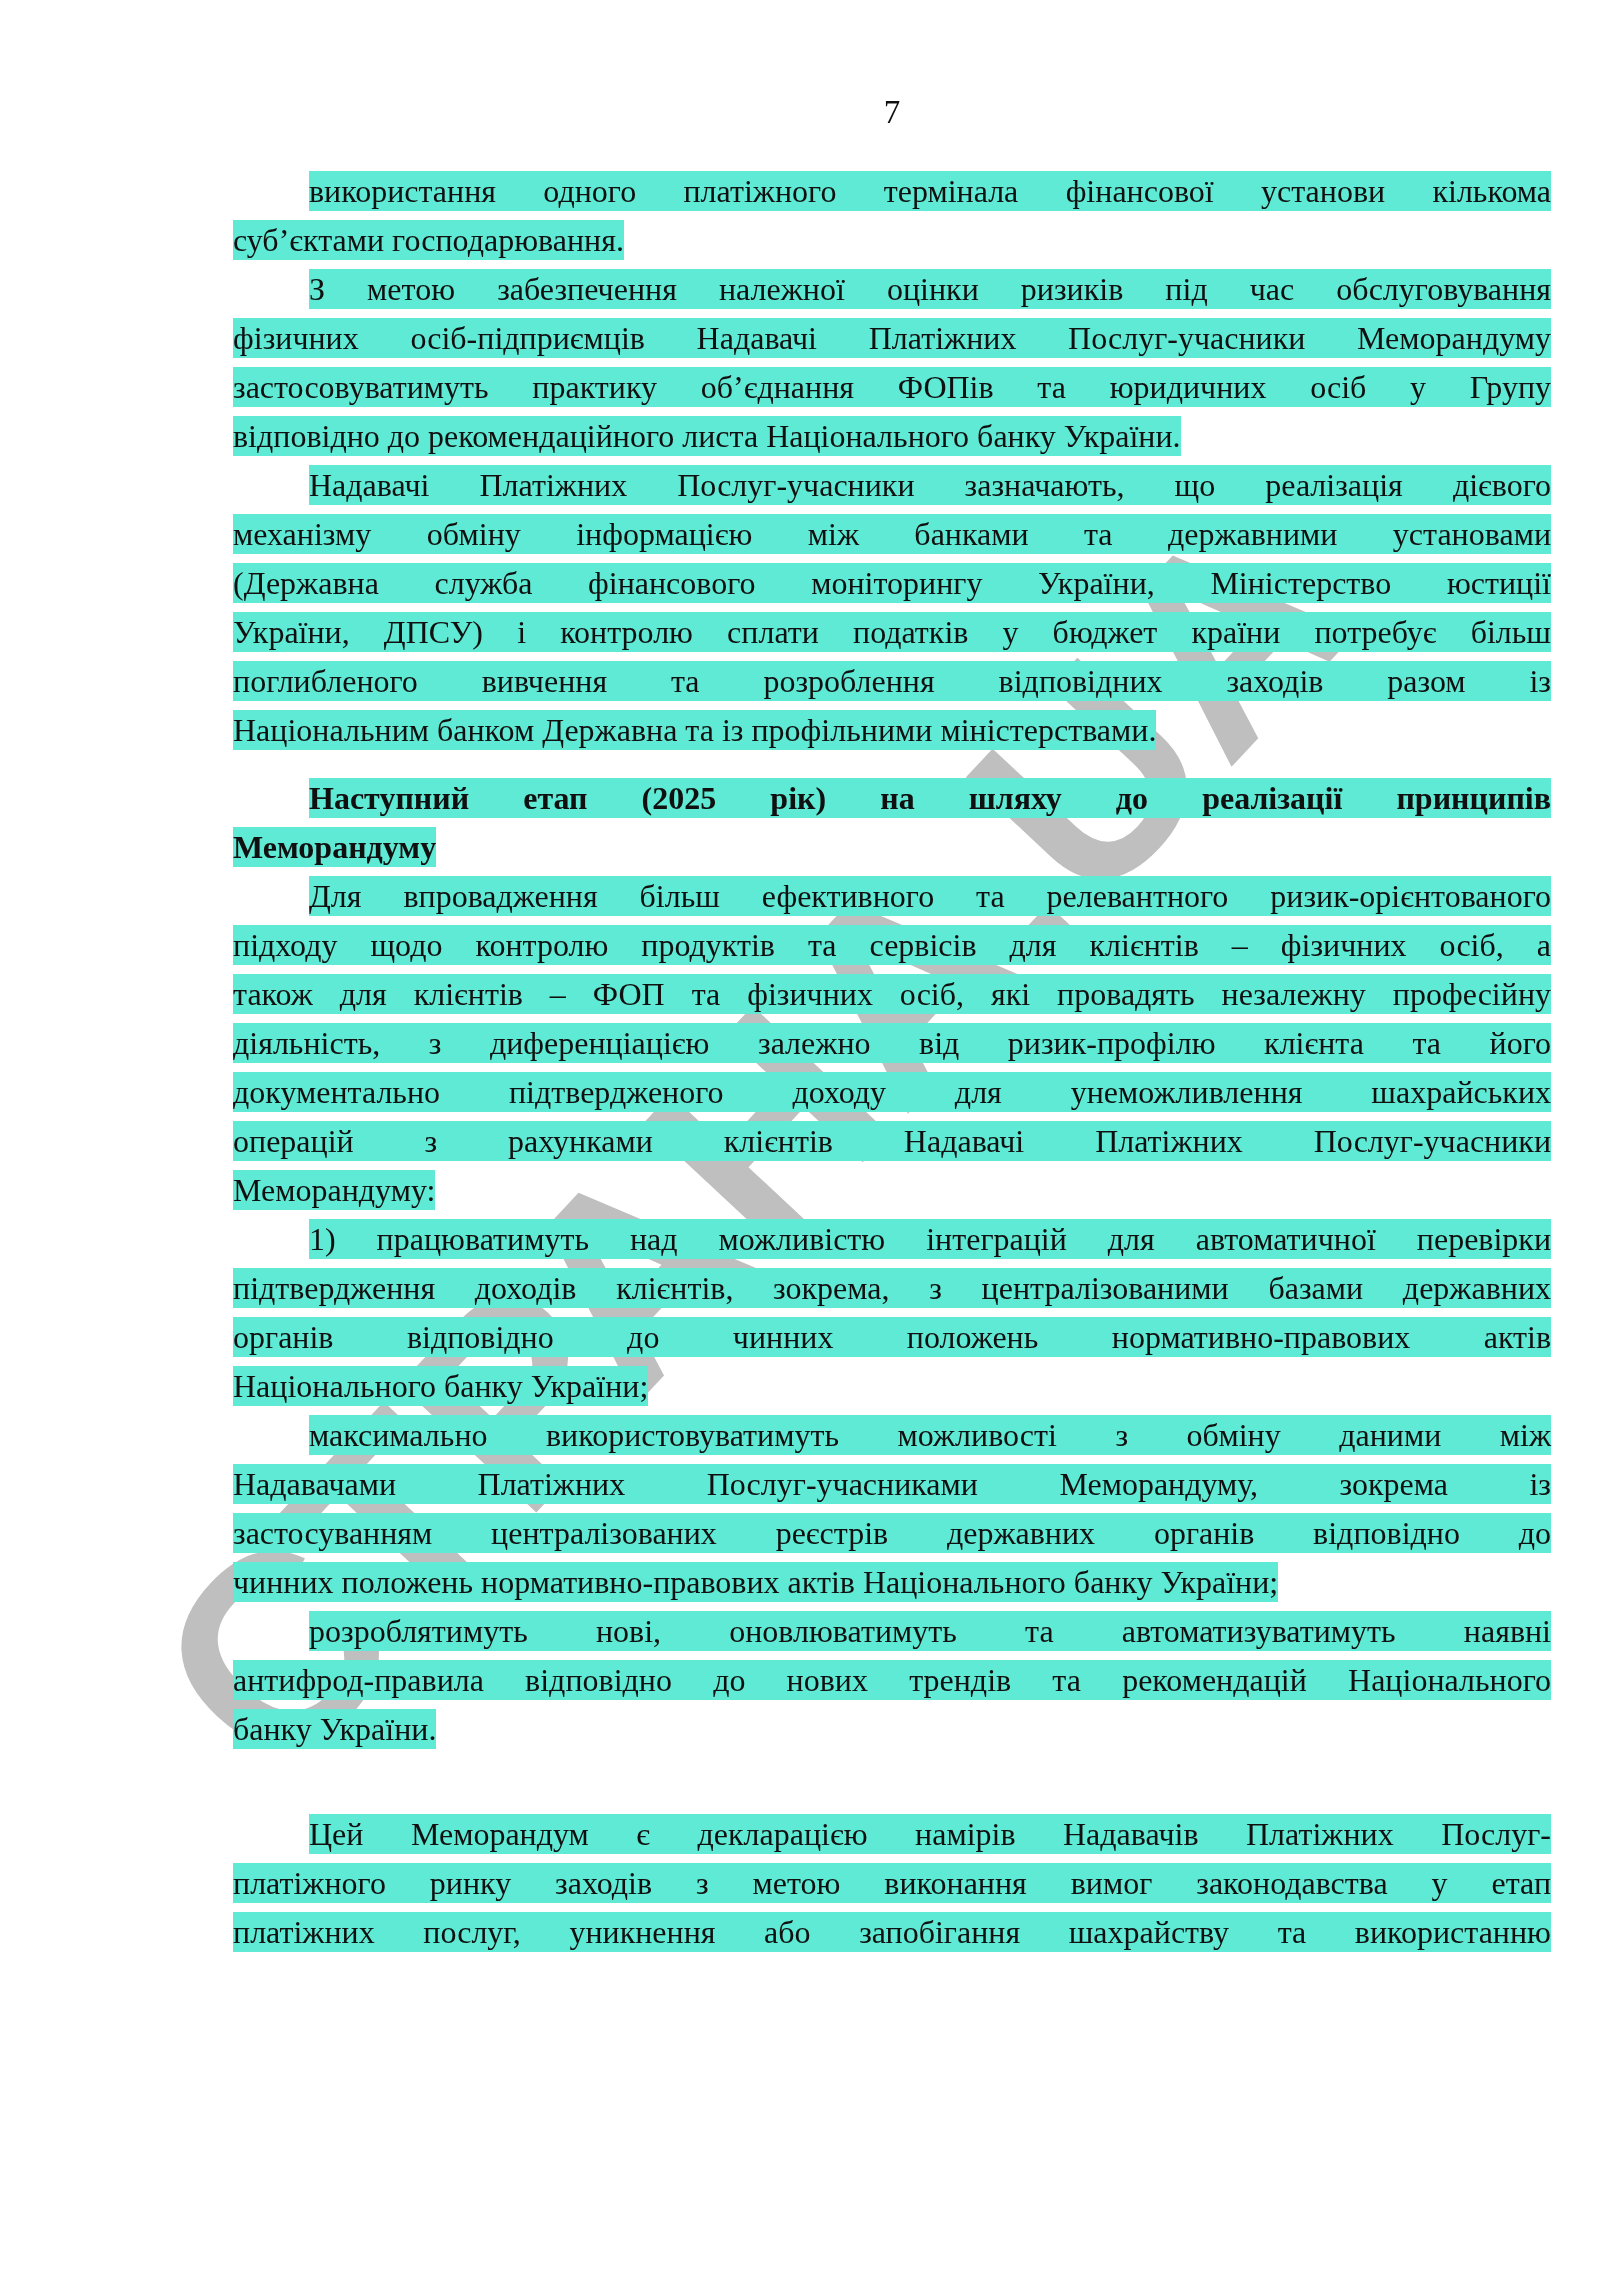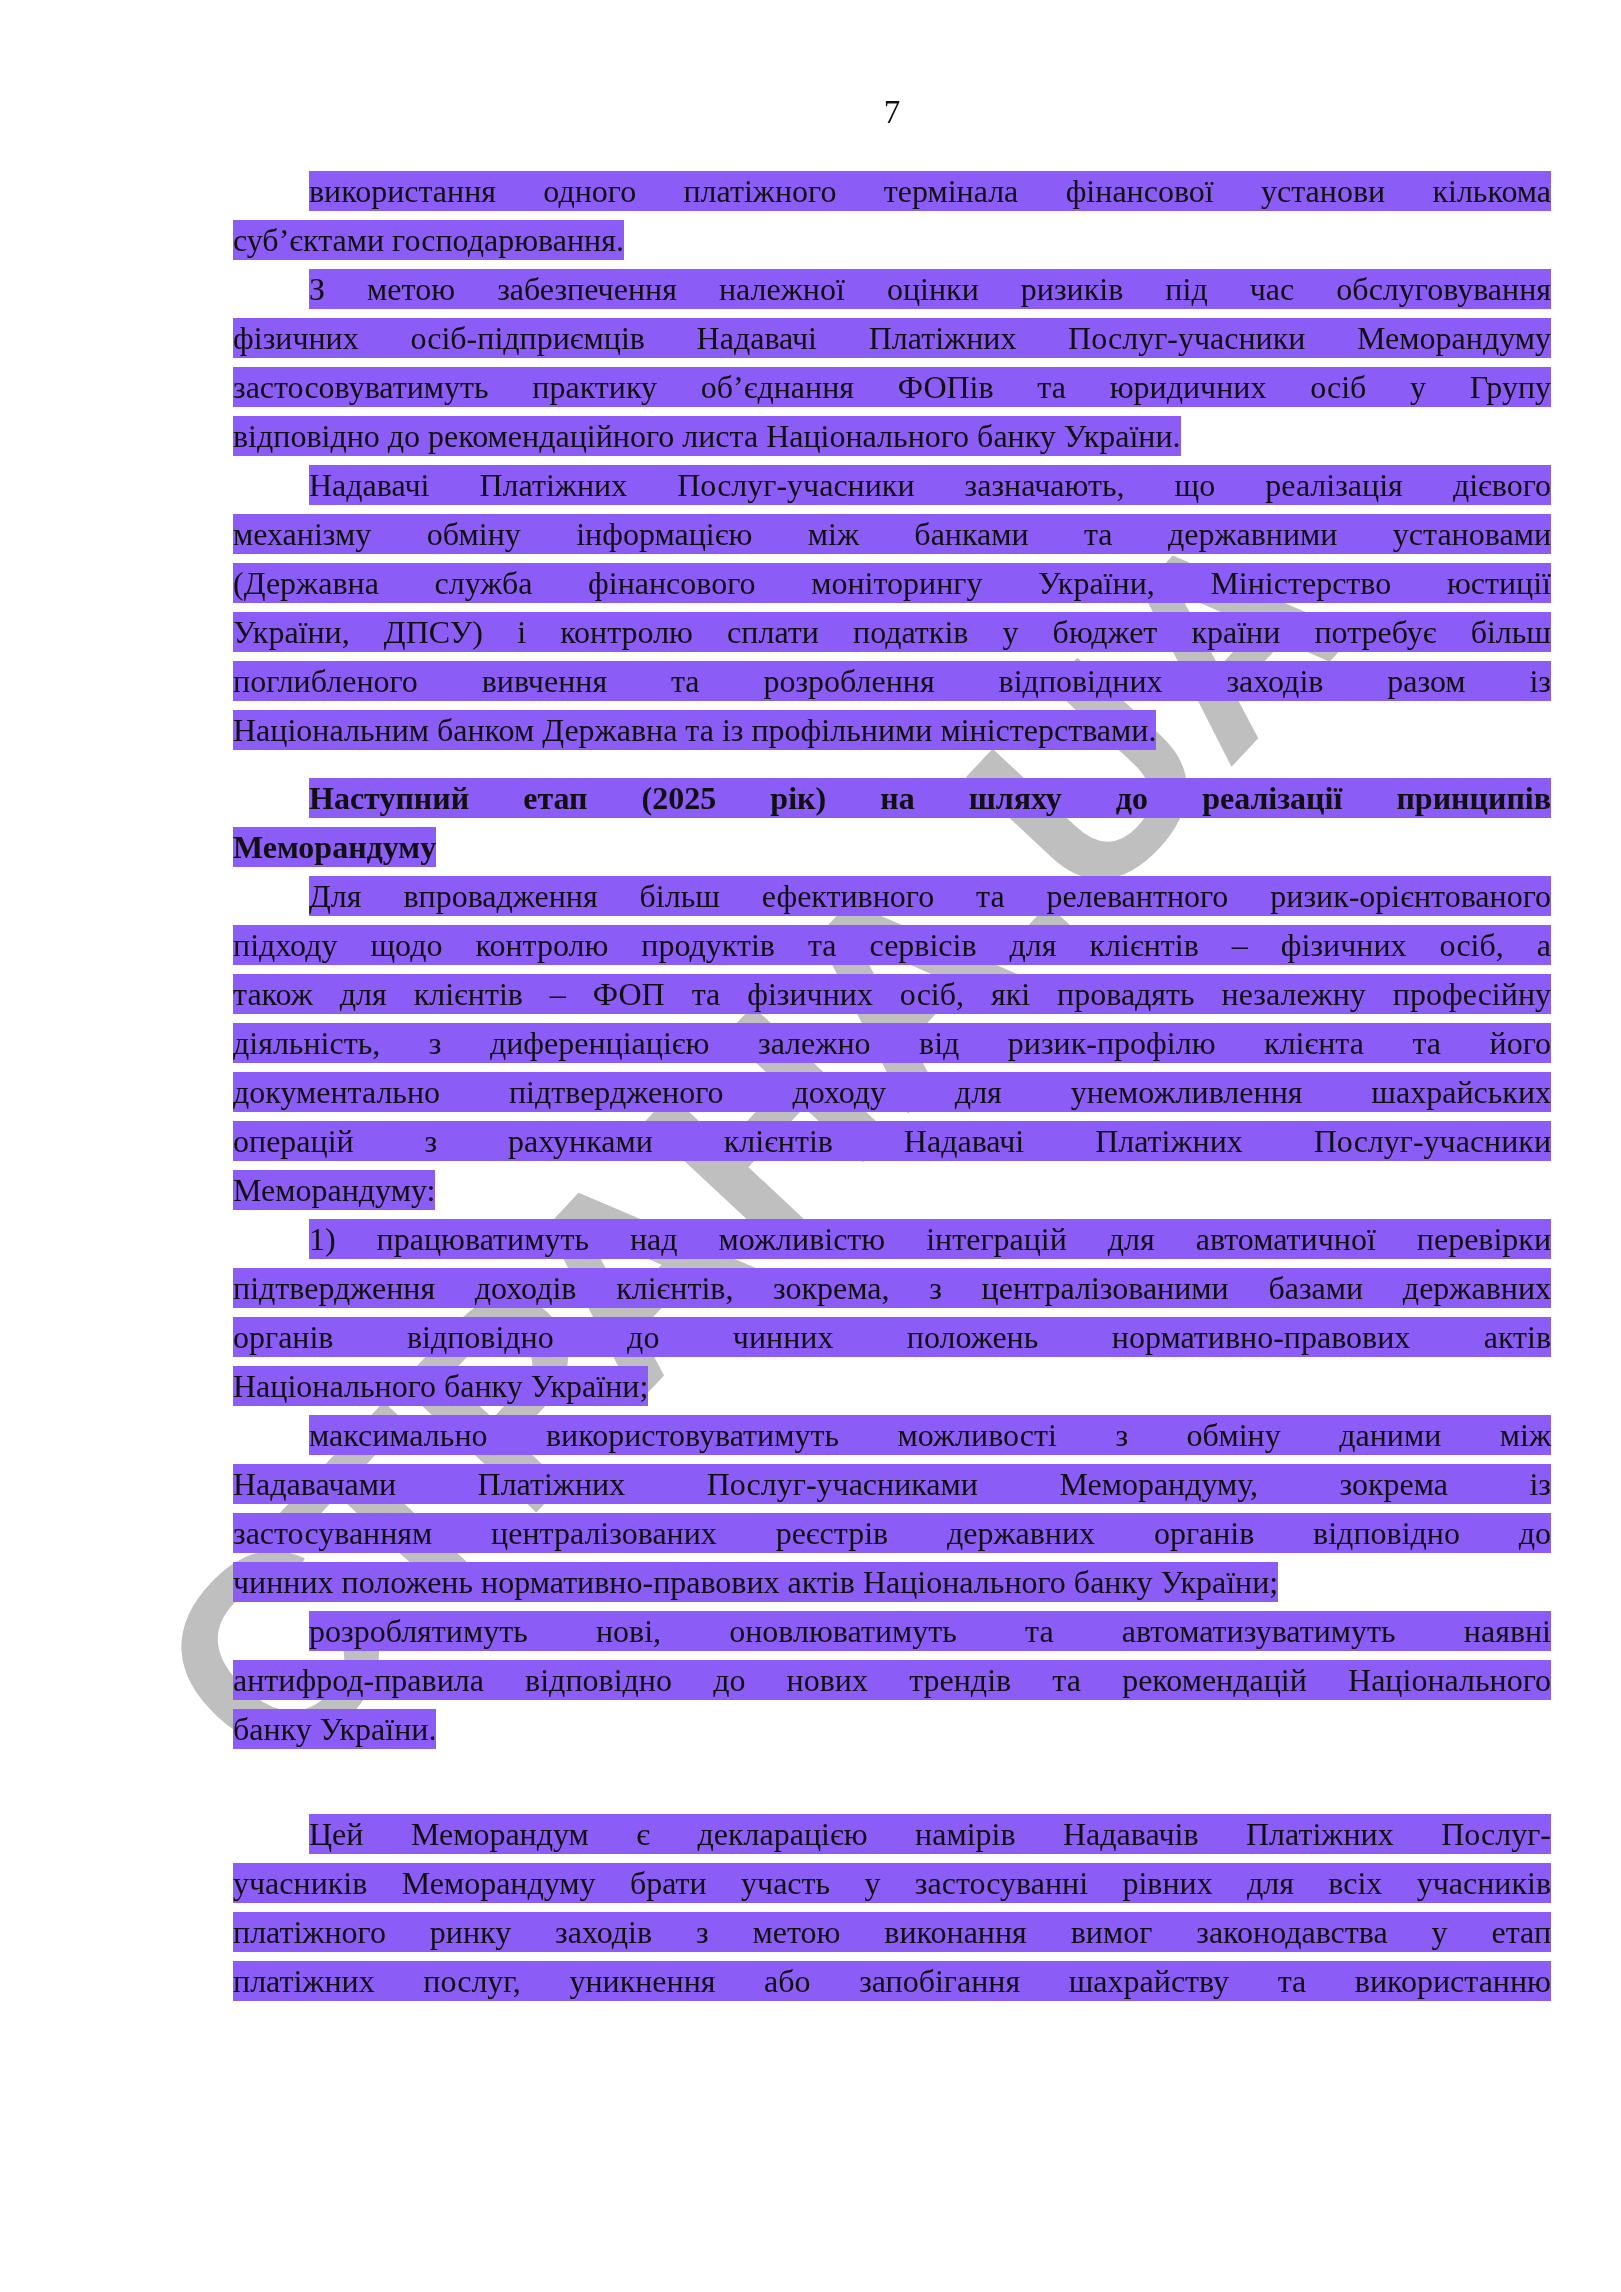--- a/index.html
+++ b/index.html
@@ -51,21 +51,21 @@
   .line {
     font-size: 32px;
     line-height: 49px;
     text-align: justify;
     text-align-last: justify;
   }
   .line.first { text-indent: 76px; }
   .line.last { text-align-last: left; }
   
   .line > span.bg {
-    background: #8b5cf6;
+    background: #5eead4;
     padding: 2px 0;
   }
 </style>
 </head>
 <body>
 
 <div class="page">
   <div class="watermark" style="color: rgb(191, 191, 191);">СТРАНА.UA</div>
   <div class="content">
     <div class="page-number">
@@ -115,20 +115,19 @@
           <div class="line"><span class="bg">застосуванням централізованих реєстрів державних органів відповідно до</span></div>
           <div class="line last"><span class="bg">чинних положень нормативно-правових актів Національного банку України;</span></div>
         </div>
         <div class="block paragraph">
           <div class="line first"><span class="bg">розроблятимуть нові, оновлюватимуть та автоматизуватимуть наявні</span></div>
           <div class="line"><span class="bg">антифрод-правила відповідно до нових трендів та рекомендацій Національного</span></div>
           <div class="line last"><span class="bg">банку України.</span></div>
         </div>
         <div class="block paragraph gap-before">
           <div class="line first"><span class="bg">Цей Меморандум є декларацією намірів Надавачів Платіжних Послуг-</span></div>
-          <div class="line"><span class="bg">учасників Меморандуму брати участь у застосуванні рівних для всіх учасників</span></div>
           <div class="line"><span class="bg">платіжного ринку заходів з метою виконання вимог законодавства у етап</span></div>
           <div class="line"><span class="bg">платіжних послуг, уникнення або запобігання шахрайству та використанню</span></div>
         </div>
       </main>
   </div>
 </div>
 
 
 </body></html>

